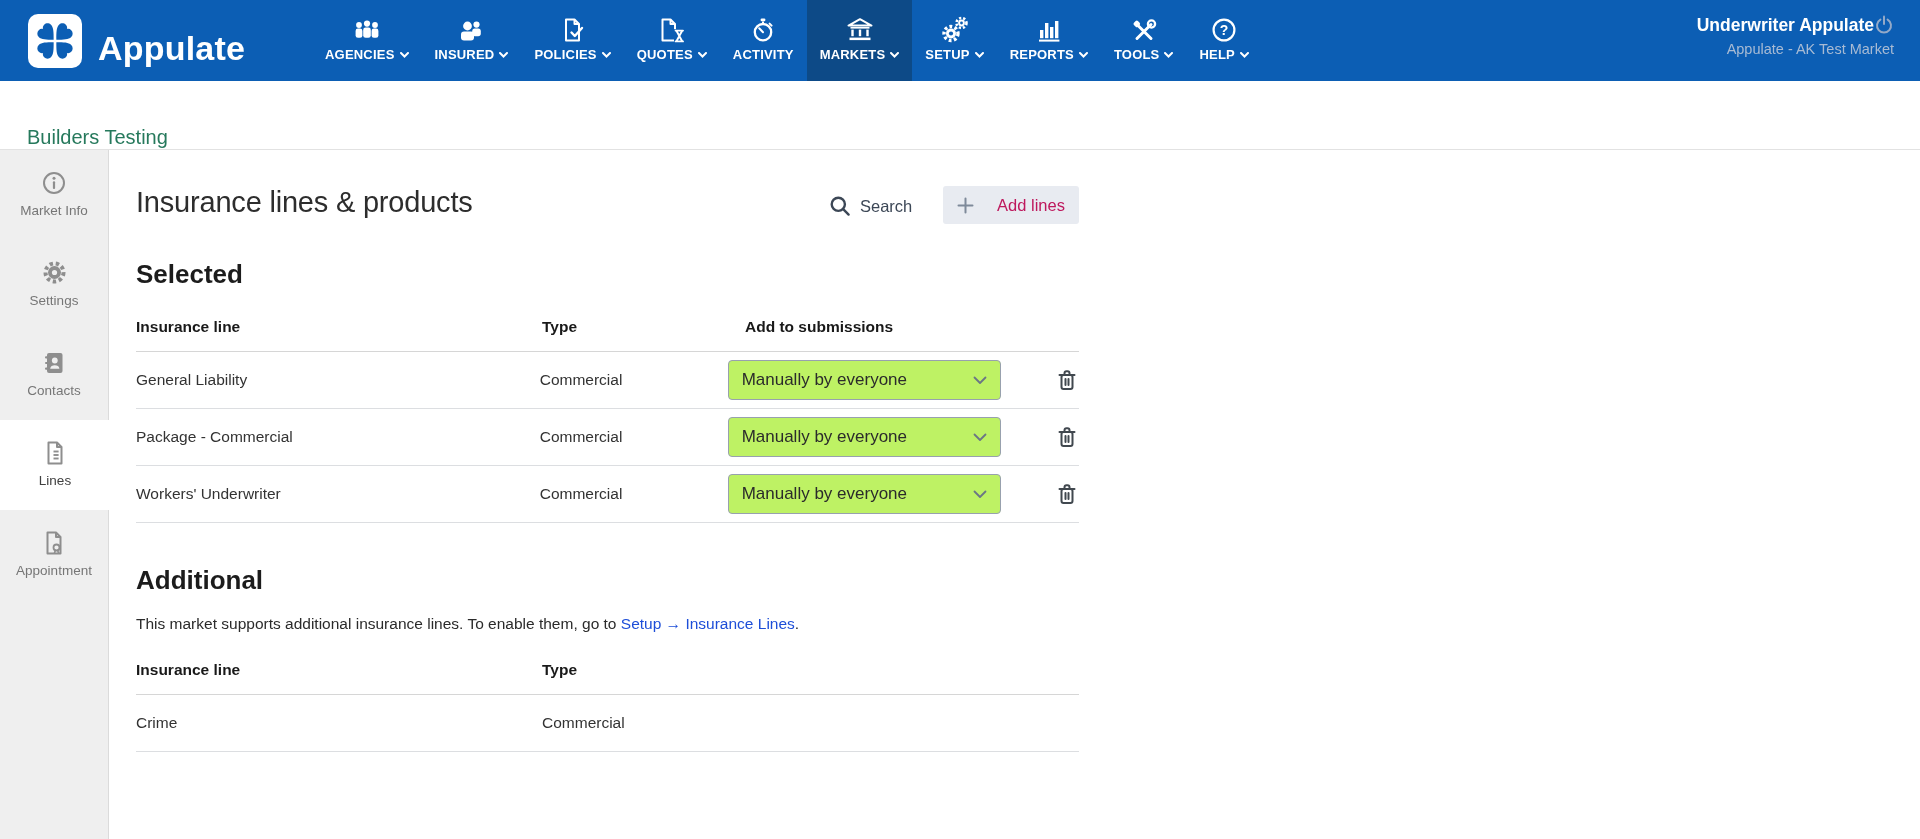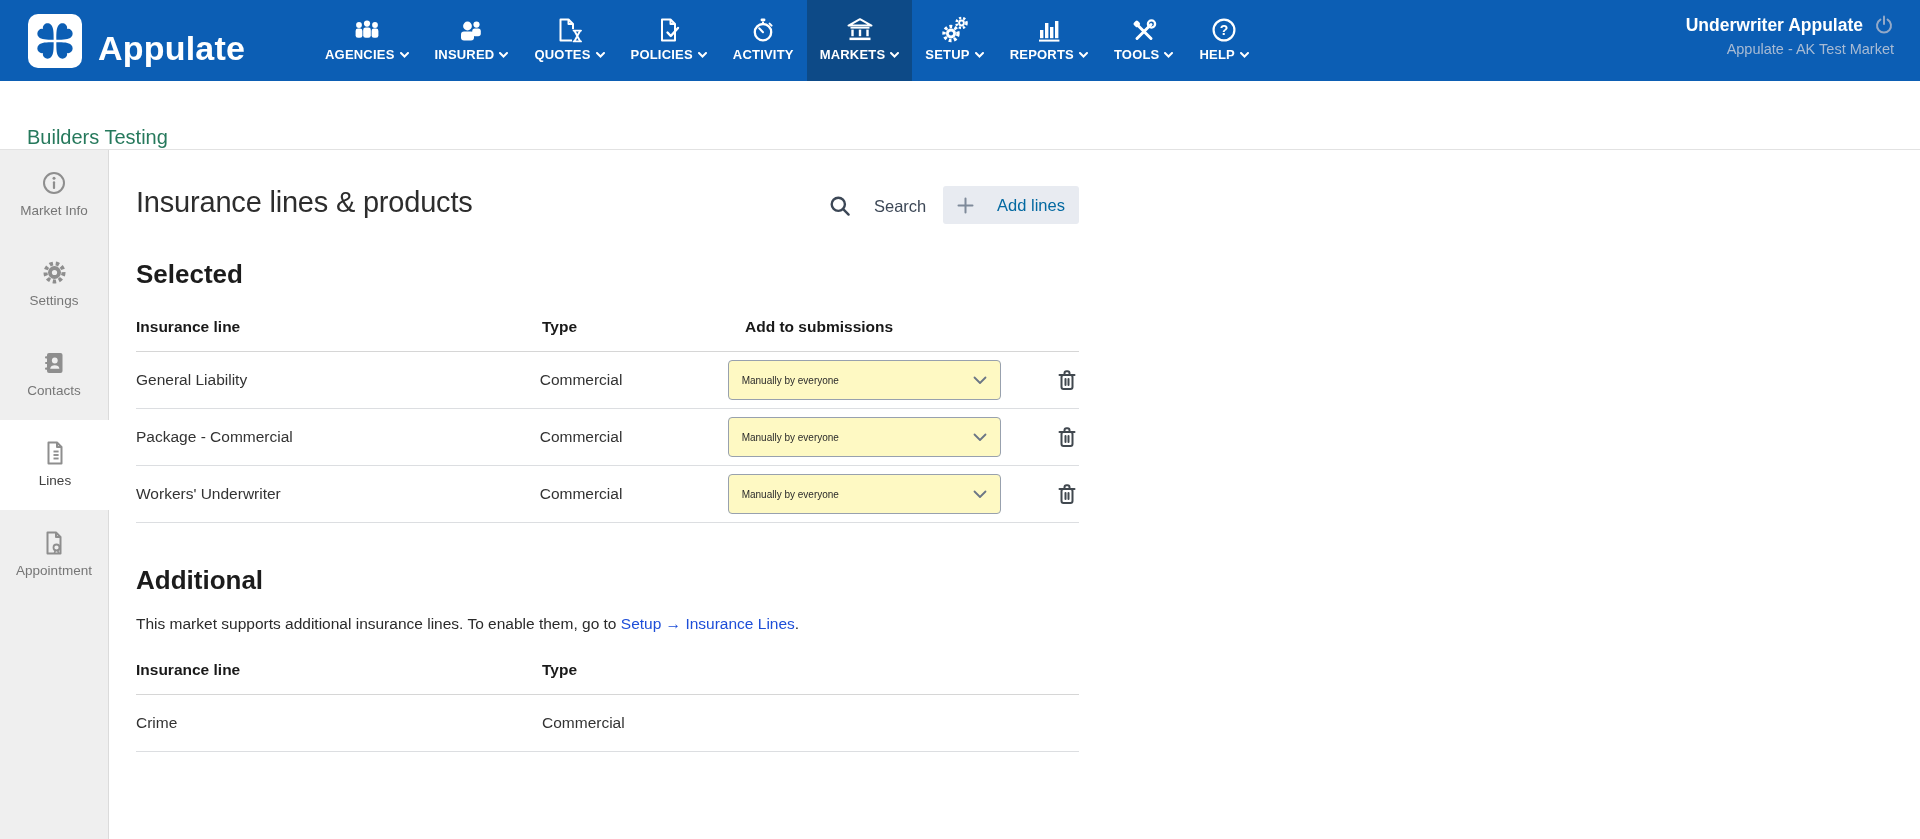--- a/index.html
+++ b/index.html
@@ -15,59 +15,59 @@
   .logo { width:54px; height:54px; background:#fff; border-radius:10px; display:flex; align-items:center; justify-content:center; cursor:pointer; }
   .brand-name { color:#fff; font-size:34px; font-weight:700; letter-spacing:.2px;margin-top:16px; }
 
   .mainnav { position:absolute; left:312px; top:0; height:81px; display:flex; }
   .nav-item { height:81px; padding:9px 13px 0; display:flex; flex-direction:column; align-items:center; cursor:pointer; }
   .nav-item.active { background:#0D4A87; }
   .nav-icon { height:34px; display:flex; align-items:flex-end; justify-content:center; }
   .nav-label { margin-top:4px; color:#fff; font-size:13px; font-weight:700; letter-spacing:.2px; display:flex; align-items:center; gap:5px; white-space:nowrap; }
 
   .userbox { position:absolute; right:26px; top:14px; text-align:right; }
-  .user-line { display:flex; align-items:center; gap:11px; justify-content:flex-end;margin-left:34px; }
+  .user-line { display:flex; align-items:center; justify-content:flex-end;margin-left:34px; }
   .user-name { color:#fff; font-size:17.5px; font-weight:700; cursor:pointer; }
   .power { display:flex; cursor:pointer; }
   .user-context { color:#A8BBD4; font-size:14.5px; margin-top:5px; }
 
   
   .crumbbar { position:absolute; top:81px; left:0; right:0; height:69px; background:#fff; border-bottom:1px solid #E2E2E2; display:flex; align-items:flex-end; }
   .market-name { margin-left:27px; color:#26795C; font-size:20px; }
 
   
   .sidebar { position:absolute; top:150px; bottom:0; left:0; width:109px; background:#EFEFEF; border-right:1px solid #DBDBDB; }
   .side-item { height:90px; display:flex; flex-direction:column; align-items:center; padding-top:19px; cursor:pointer; }
   .side-item.active { background:#fff; width:110px; position:relative; }
   .side-icon { height:27px; display:flex; align-items:center; }
   .side-label { margin-top:7px; font-size:13.5px; color:#767676; }
   .side-item.active .side-label { color:#404040; }
 
   
   .main { position:absolute; left:110px; top:150px; right:0; bottom:0; padding:36px 0 0 26px; }
   h1 { margin:0; font-size:29px; font-weight:400; color:#2D2D2D; letter-spacing:-.2px; }
-  .search { position:absolute; left:719px; top:45px; display:flex; align-items:center; gap:23px; color:#3C4756; font-size:16.5px; cursor:pointer; }
+  .search { position:absolute; left:719px; top:45px; display:flex; align-items:center; gap:9px; color:#3C4756; font-size:16.5px; cursor:pointer; }
   .add-btn { position:absolute; left:833px; top:36px; width:136px; height:38px; background:#E8EBF1; border:none; border-radius:3px;
-             color:#0369a1; font-size:16.5px; font-family:inherit; display:flex; align-items:center; justify-content:center; gap:23px; cursor:pointer; }
+             color:#be185d; font-size:16.5px; font-family:inherit; display:flex; align-items:center; justify-content:center; gap:23px; cursor:pointer; }
 
   h2 { font-size:26px; font-weight:700; color:#1C1C1C; margin:40px 0 0; }
   .sec-additional h2 { margin-top:42px; }
   .note { margin:19px 0 0; font-size:15.5px; color:#2B2B2B; }
   .note a { color:#1d4ed8; text-decoration:none; cursor:pointer; }
 
   .tbl { width:943px; }
   .tbl-head { display:flex; padding:28px 0 15px; border-bottom:1px solid #D6D6D6; font-weight:700; font-size:15.5px; color:#191919; }
   .tbl-row { display:flex; align-items:center; height:57px; border-bottom:1px solid #DCDEE1; font-size:15.5px; color:#333; }
   .col-line { width:406px; }
   .col-type { width:189px; }
   .col-sub  { width:287px; }
   .tbl-head .col-sub { padding-left:14px; }
 
-  .select { width:273px; height:40px; border:1px solid #98A1AE; border-radius:4px; background:#fef9c3; cursor:pointer;
-            display:flex; align-items:center; justify-content:space-between; padding:0 13px; font-size:10px; color:#2B2B2B; }
+  .select { width:273px; height:40px; border:1px solid #98A1AE; border-radius:4px; background:#bef264; cursor:pointer;
+            display:flex; align-items:center; justify-content:space-between; padding:0 13px; font-size:17px; color:#2B2B2B; }
   .trash { margin-left:42px; display:flex; cursor:pointer; }
 </style>
 </head>
 <body>
 
 <div class="topbar">
   <div class="brand">
     <div class="logo">
       <svg width="46" height="46" viewBox="0 0 48 48">
         <defs>
@@ -120,53 +120,53 @@
       <span class="nav-label">
           <span>INSURED</span>
           <svg width="9" height="6" viewBox="0 0 9 6">
             <path d="M1 1 L4.5 4.5 L8 1" stroke="#fff" stroke-width="2" fill="none" stroke-linecap="round"></path>
           </svg>
         </span>
     </div>
 
     <div class="nav-item">
       <span class="nav-icon">
+        <svg width="24" height="26" viewBox="0 0 24 26">
+          <g fill="none" stroke="#fff" stroke-width="2" stroke-linejoin="round">
+            <path d="M5 2.5 H13.5 L18 7 V23.5 H5 Z"></path>
+              <path d="M13.5 2.5 V7 H18"></path>
+          </g>
+          <path d="M10.5 15.5 L13.8 19 L21 11" fill="none" stroke="#fff" stroke-width="2.4" stroke-linecap="round" stroke-linejoin="round"></path>
+        </svg>
+      </span>
+      <span class="nav-label">
+          <span>POLICIES</span>
+          <svg width="9" height="6" viewBox="0 0 9 6">
+            <path d="M1 1 L4.5 4.5 L8 1" stroke="#fff" stroke-width="2" fill="none" stroke-linecap="round"></path>
+          </svg>
+        </span>
+    </div>
+
+    <div class="nav-item">
+      <span class="nav-icon">
         <svg width="27" height="26" viewBox="0 0 27 26">
           <g fill="none" stroke="#fff" stroke-width="2" stroke-linejoin="round">
             <path d="M4.5 2.5 H12.5 L17 7 V23.5 H4.5 Z"></path>
               <path d="M12.5 2.5 V7 H17"></path>
           </g>
           <rect x="16" y="12.2" width="10.6" height="13.4" fill="#0C5EB4"></rect>
           <g fill="none" stroke="#fff" stroke-width="1.9" stroke-linecap="round">
             <path d="M17.6 13.6 H25"></path>
               <path d="M17.6 24.4 H25"></path>
             <path d="M18.6 14 L24 24 M24 14 L18.6 24"></path>
           </g>
         </svg>
       </span>
       <span class="nav-label">
           <span>QUOTES</span>
-          <svg width="9" height="6" viewBox="0 0 9 6">
-            <path d="M1 1 L4.5 4.5 L8 1" stroke="#fff" stroke-width="2" fill="none" stroke-linecap="round"></path>
-          </svg>
-        </span>
-    </div>
-
-    <div class="nav-item">
-      <span class="nav-icon">
-        <svg width="24" height="26" viewBox="0 0 24 26">
-          <g fill="none" stroke="#fff" stroke-width="2" stroke-linejoin="round">
-            <path d="M5 2.5 H13.5 L18 7 V23.5 H5 Z"></path>
-              <path d="M13.5 2.5 V7 H18"></path>
-          </g>
-          <path d="M10.5 15.5 L13.8 19 L21 11" fill="none" stroke="#fff" stroke-width="2.4" stroke-linecap="round" stroke-linejoin="round"></path>
-        </svg>
-      </span>
-      <span class="nav-label">
-          <span>POLICIES</span>
           <svg width="9" height="6" viewBox="0 0 9 6">
             <path d="M1 1 L4.5 4.5 L8 1" stroke="#fff" stroke-width="2" fill="none" stroke-linecap="round"></path>
           </svg>
         </span>
     </div>
 
     <div class="nav-item">
       <span class="nav-icon">
         <svg width="26" height="26" viewBox="0 0 26 26">
           <rect x="10.6" y="1.4" width="4.8" height="2.8" rx="1.2" fill="#fff"></rect>

